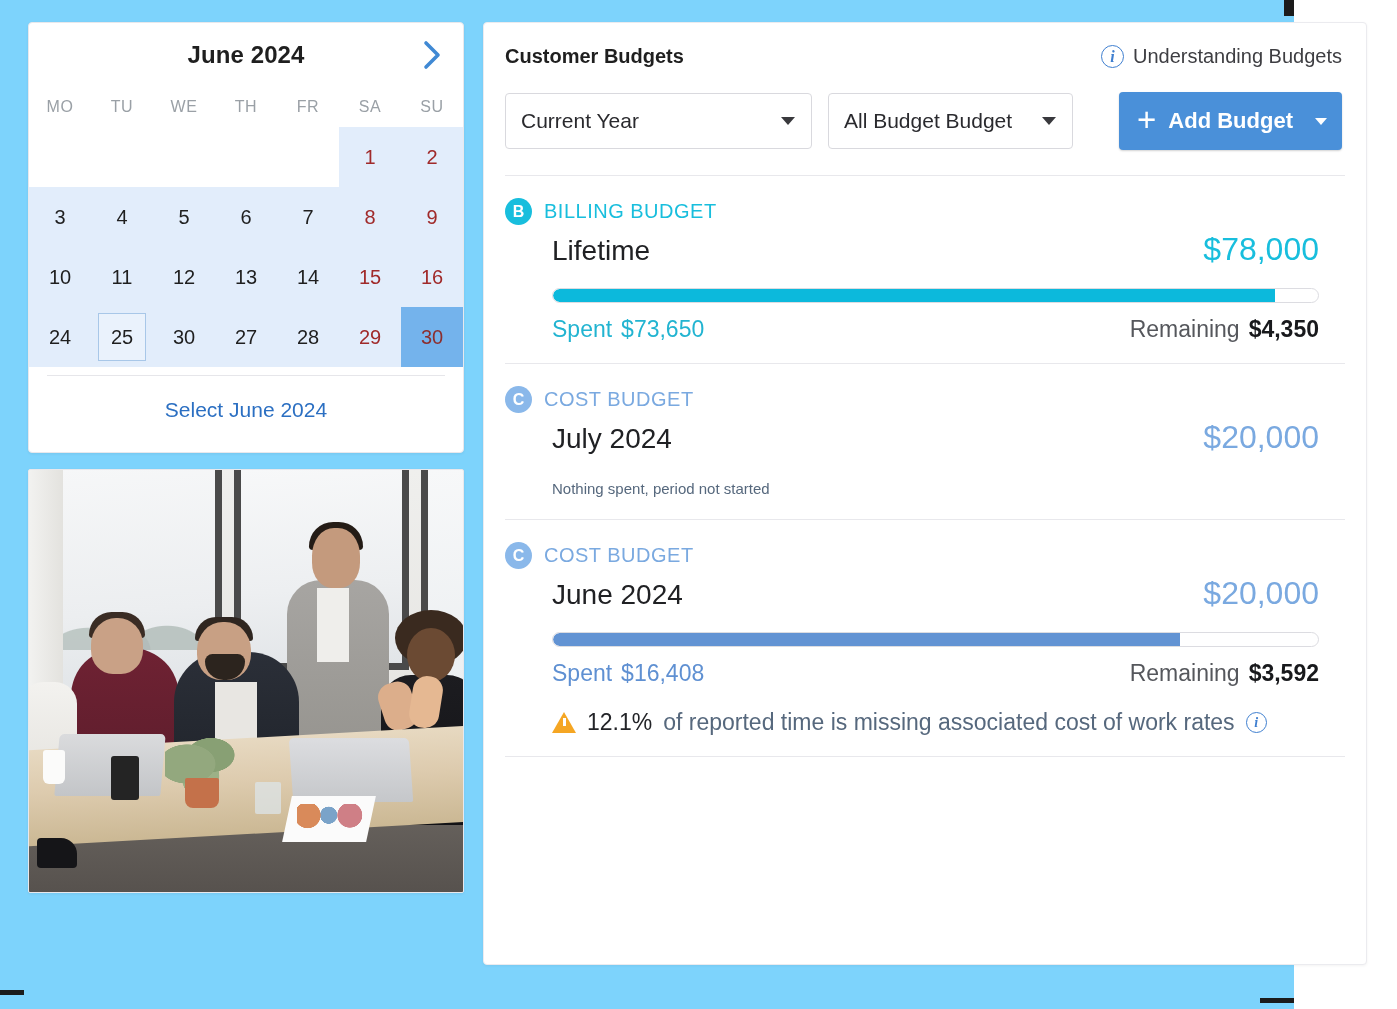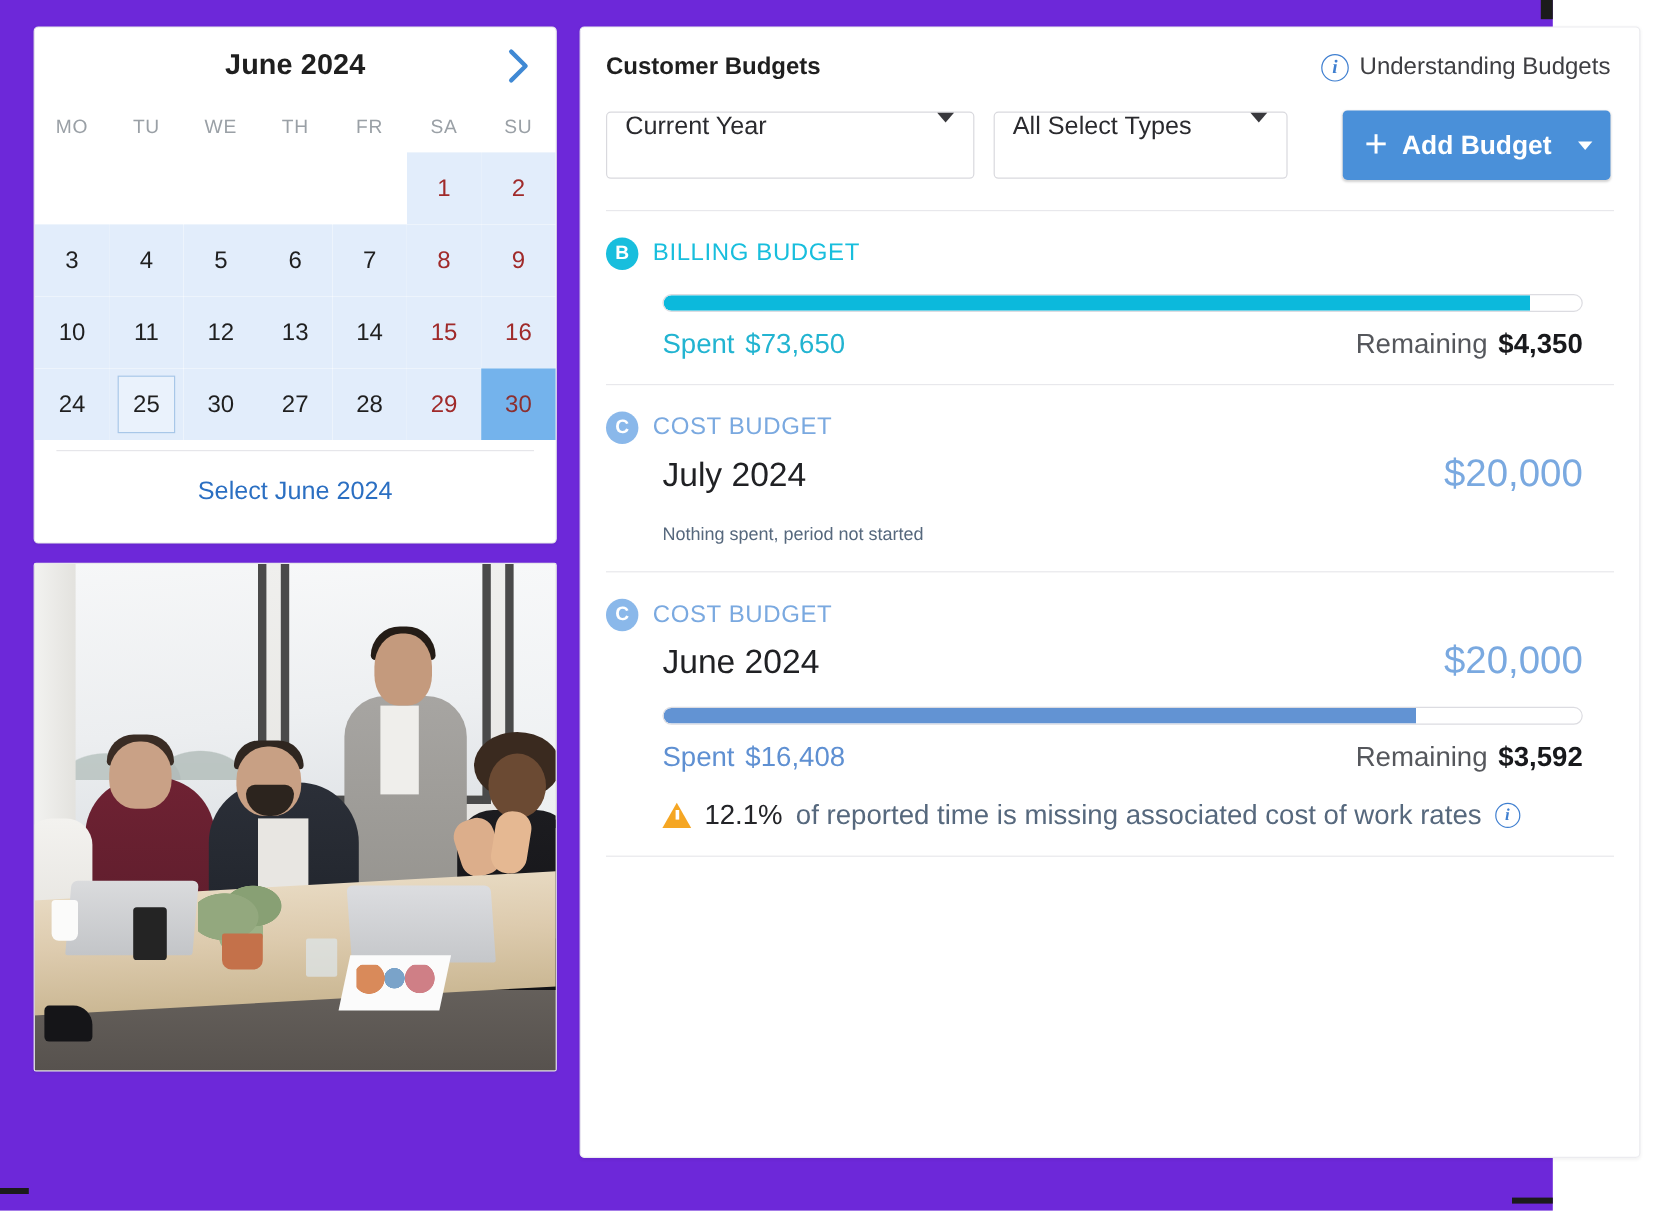--- a/index.html
+++ b/index.html
@@ -10,21 +10,21 @@
     height: 1009px;
     background: #ffffff;
     font-family: "Liberation Sans", sans-serif;
     overflow: hidden;
   }
 
   #page {
     position: relative;
     width: 1294px;
     height: 1009px;
-    background: #6d28d9;
+    background: #7dd3fc;
   }
 
   
   .artifact {
     position: absolute;
     background: #1b1b1b;
   }
   .artifact.tr { right: 0; top: 0; width: 10px; height: 16px; }
   .artifact.bl { left: 0; bottom: 14px; width: 24px; height: 5px; }
   .artifact.br { right: 0; bottom: 6px; width: 34px; height: 5px; }
@@ -370,20 +370,21 @@
     align-items: center;
     gap: 16px;
     padding: 24px 24px 0 21px;
   }
   .select-box {
     height: 56px;
     border: 1px solid #d9d9de;
     border-radius: 4px;
     background: #fff;
     display: flex;
+    align-items: center;
     justify-content: space-between;
     padding: 0 16px 0 15px;
     font-size: 21px;
     color: #2a2a2e;
     cursor: pointer;
   }
   #select-period { width: 307px; }
   #select-type { width: 245px; }
   .caret-down {
     width: 0; height: 0;
@@ -667,37 +668,41 @@
         <span>Understanding Budgets</span>
       </div>
     </div>
 
     <div id="toolbar">
       <div class="select-box" id="select-period">
         <span>Current Year</span>
         <span class="caret-down"></span>
       </div>
       <div class="select-box" id="select-type">
-        <span>All Select Types</span>
+        <span>All Budget Budget</span>
         <span class="caret-down"></span>
       </div>
       <div id="add-budget">
         <span class="plus">+</span>
         <span class="label">Add Budget</span>
         <span class="caret-down"></span>
       </div>
     </div>
 
     <div class="hr" id="hr-top"></div>
 
     <div id="budget-list">
         <div class="budget-item">
           <div class="budget-type-row">
             <span class="type-badge billing">B</span>
             <span class="type-label billing">BILLING BUDGET</span>
+          </div>
+          <div class="budget-main-row">
+            <span class="budget-period">Lifetime</span>
+            <span class="budget-amount billing">$78,000</span>
           </div>
           <div class="progress-track">
             <div class="progress-fill billing" style="width:94.4%"></div>
           </div>
           <div class="budget-foot-row">
             <span class="spent-group">
               <span class="spent-label billing">Spent</span>
               <span class="spent-value billing">$73,650</span>
             </span>
             <span class="remaining-group">

